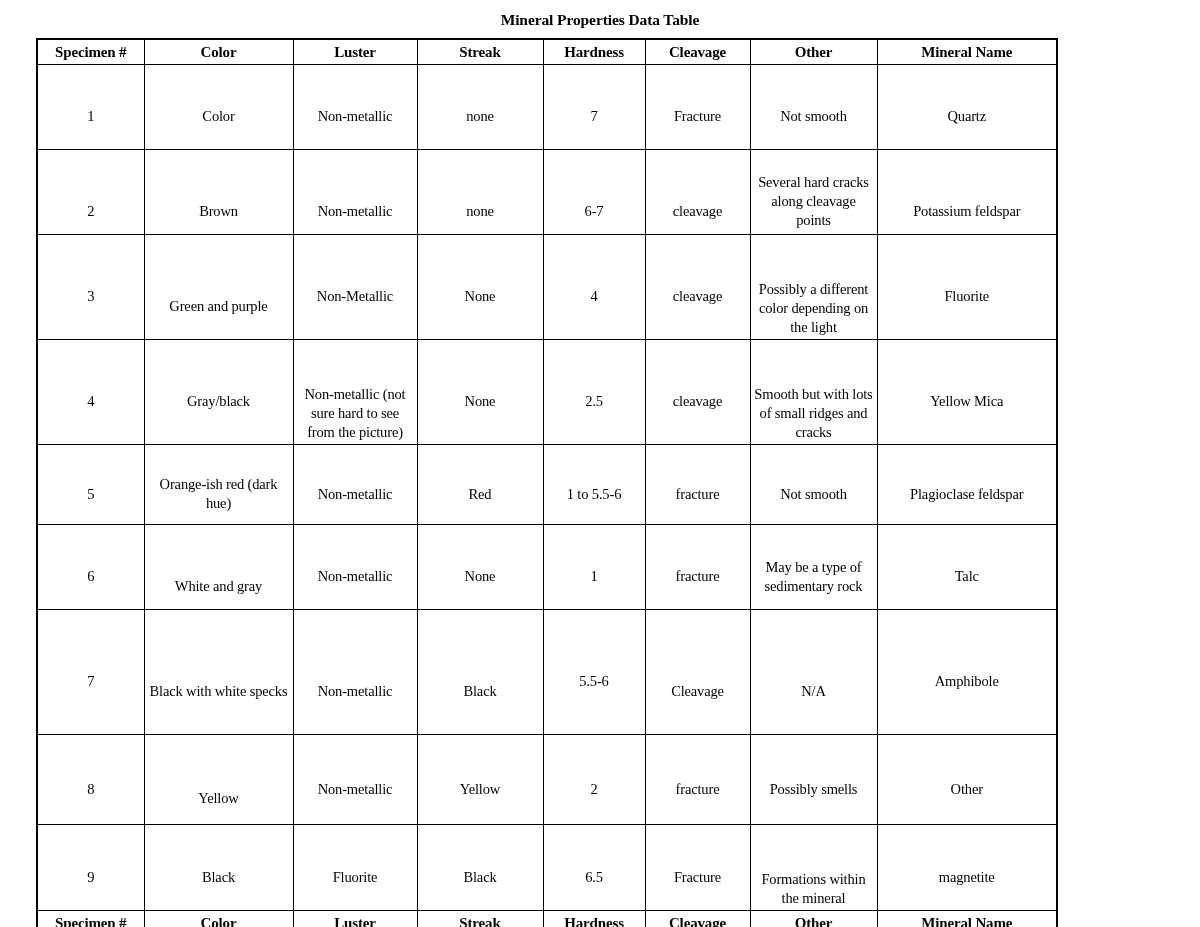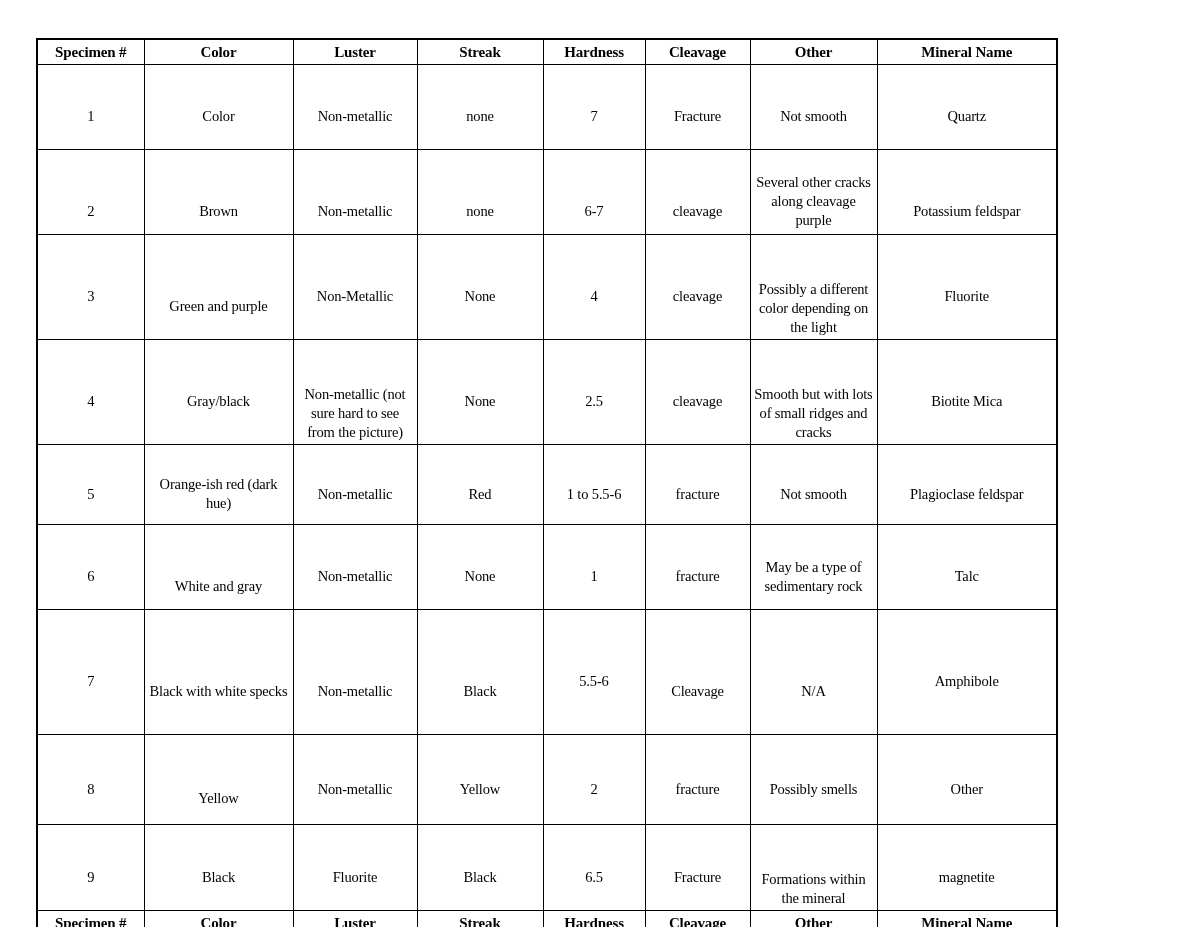--- a/index.html
+++ b/index.html
@@ -80,20 +80,21 @@
   .cell-inner { display: block; }
   .off-0 { padding-top: 0; margin-top: 43px; }
   .off-1 { padding-top: 19px; }
   .off-2 { padding-top: 38px; }
 </style>
 </head>
 <body>
 
 <div class="page">
 
+  <div class="doc-title">Mineral Properties Data Table</div>
 
   <div class="table-wrap">
     <table class="data-table">
       <colgroup>
         <col class="c-spec">
         <col class="c-color">
         <col class="c-luster">
         <col class="c-streak">
         <col class="c-hardness">
         <col class="c-cleavage">
@@ -153,21 +154,21 @@
           <td class="v-top">
               <span class="cell-inner off-2">none</span>
             </td>
           <td class="v-top">
               <span class="cell-inner off-2">6-7</span>
             </td>
           <td class="v-top">
               <span class="cell-inner off-2">cleavage</span>
             </td>
           <td class="v-top">
-              <span class="cell-inner off-1">Several other cracks along cleavage purple</span>
+              <span class="cell-inner off-1">Several hard cracks along cleavage points</span>
             </td>
           <td class="v-top">
               <span class="cell-inner off-2">Potassium feldspar</span>
             </td>
         </tr>
 
         <tr style="height:80px">
           <td class="v-top">
               <span class="cell-inner off-1">3</span>
             </td>
@@ -210,21 +211,21 @@
           <td class="v-top">
               <span class="cell-inner off-1">2.5</span>
             </td>
           <td class="v-top">
               <span class="cell-inner off-1">cleavage</span>
             </td>
           <td class="v-top">
               <span class="cell-inner off-0">Smooth but with lots of small ridges and cracks</span>
             </td>
           <td class="v-top">
-              <span class="cell-inner off-1">Biotite Mica</span>
+              <span class="cell-inner off-1">Yellow Mica</span>
             </td>
         </tr>
 
         <tr style="height:80px">
           <td class="v-top">
               <span class="cell-inner off-1">5</span>
             </td>
           <td class="v-top">
               <span class="cell-inner off-1">Orange-ish red (dark hue)</span>
             </td>

